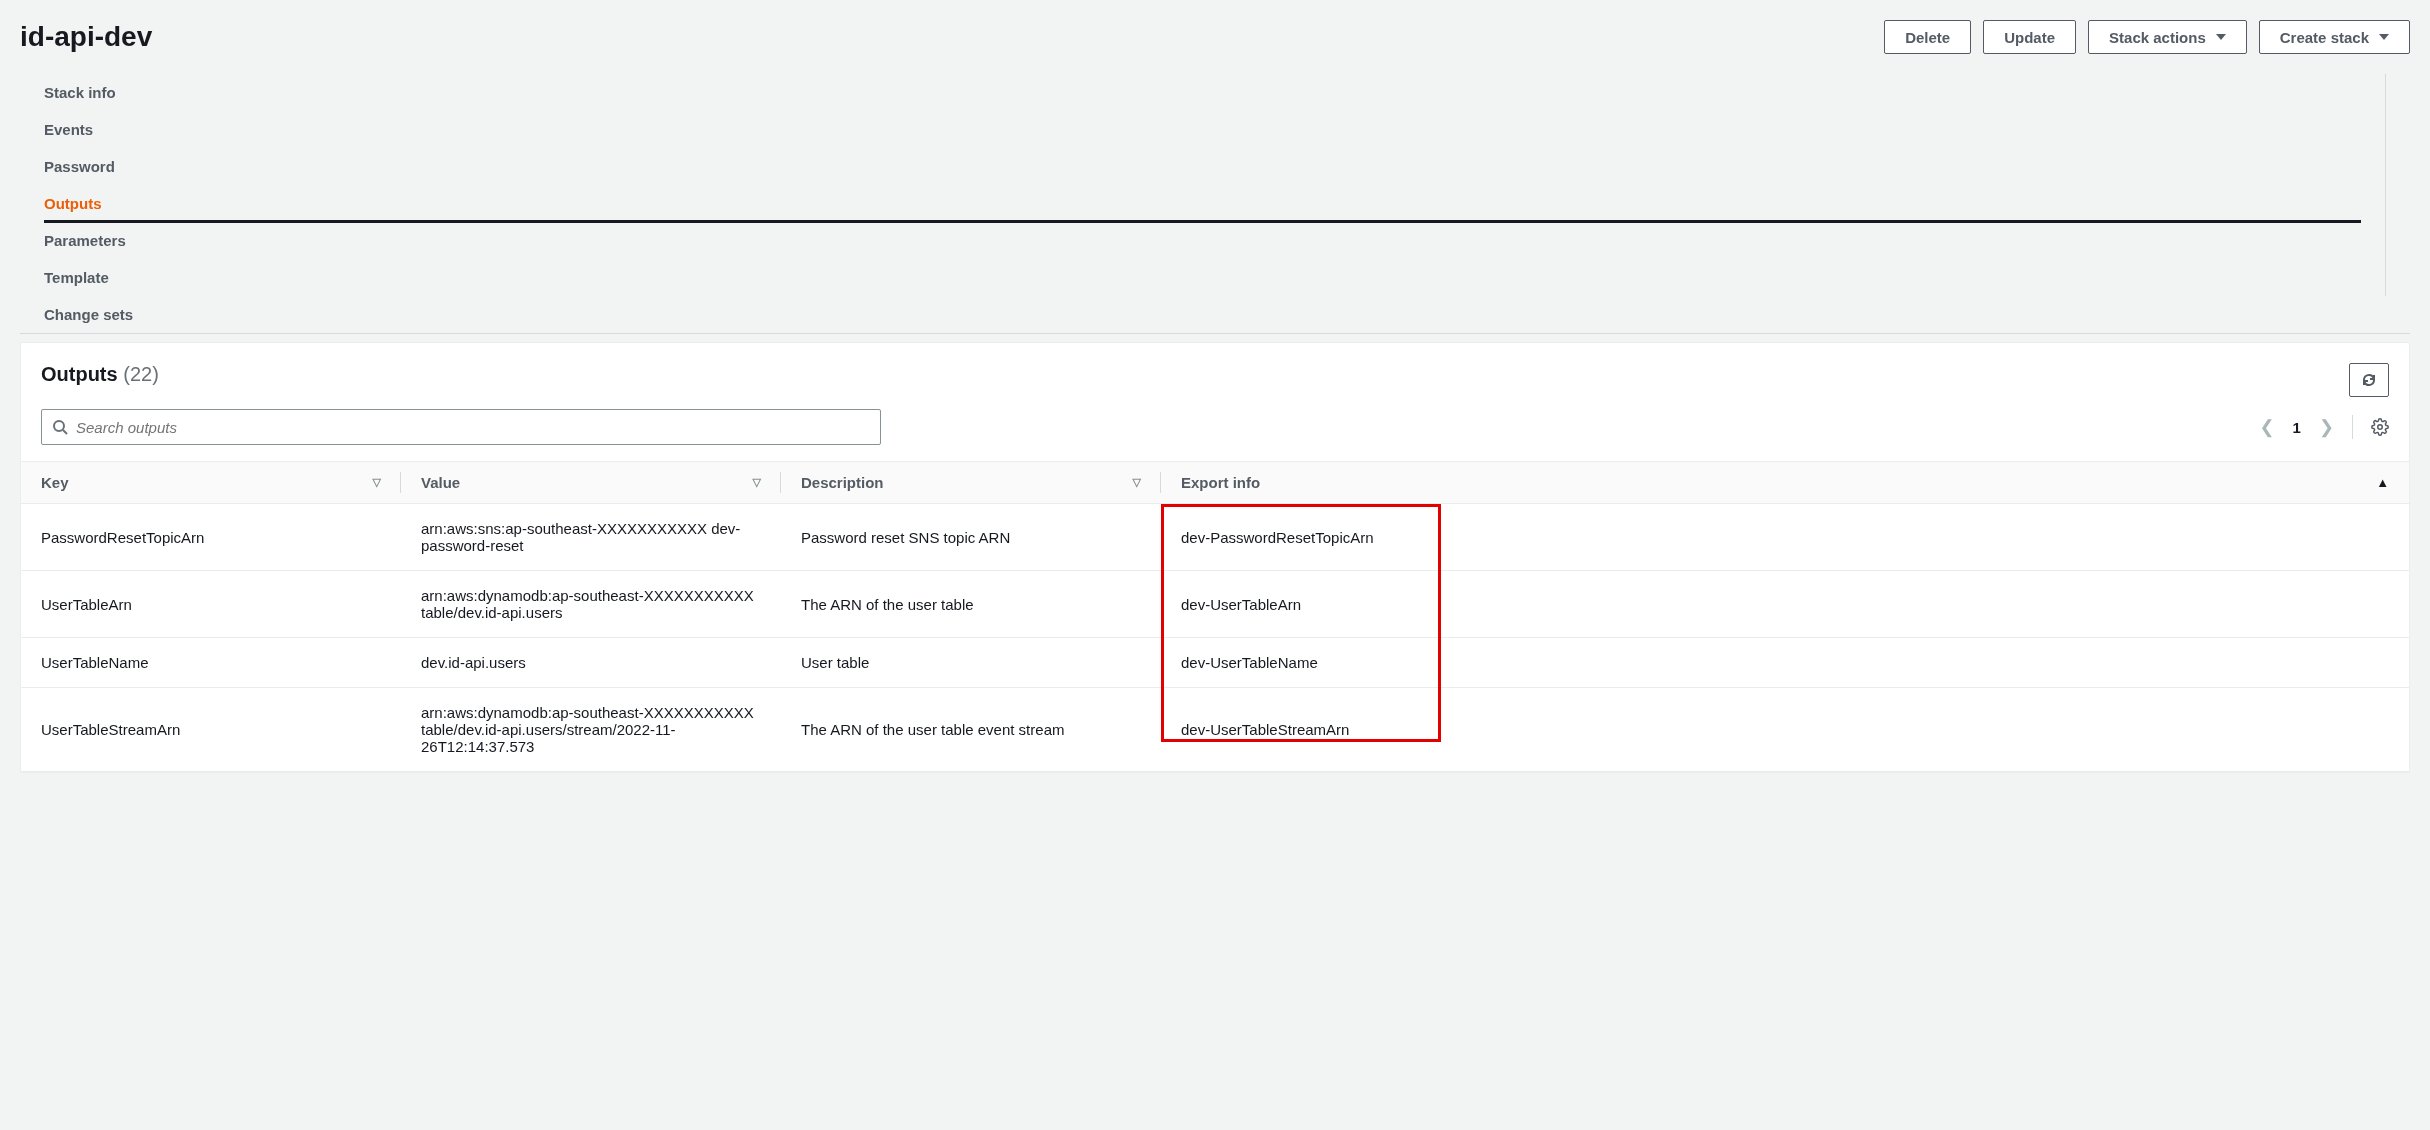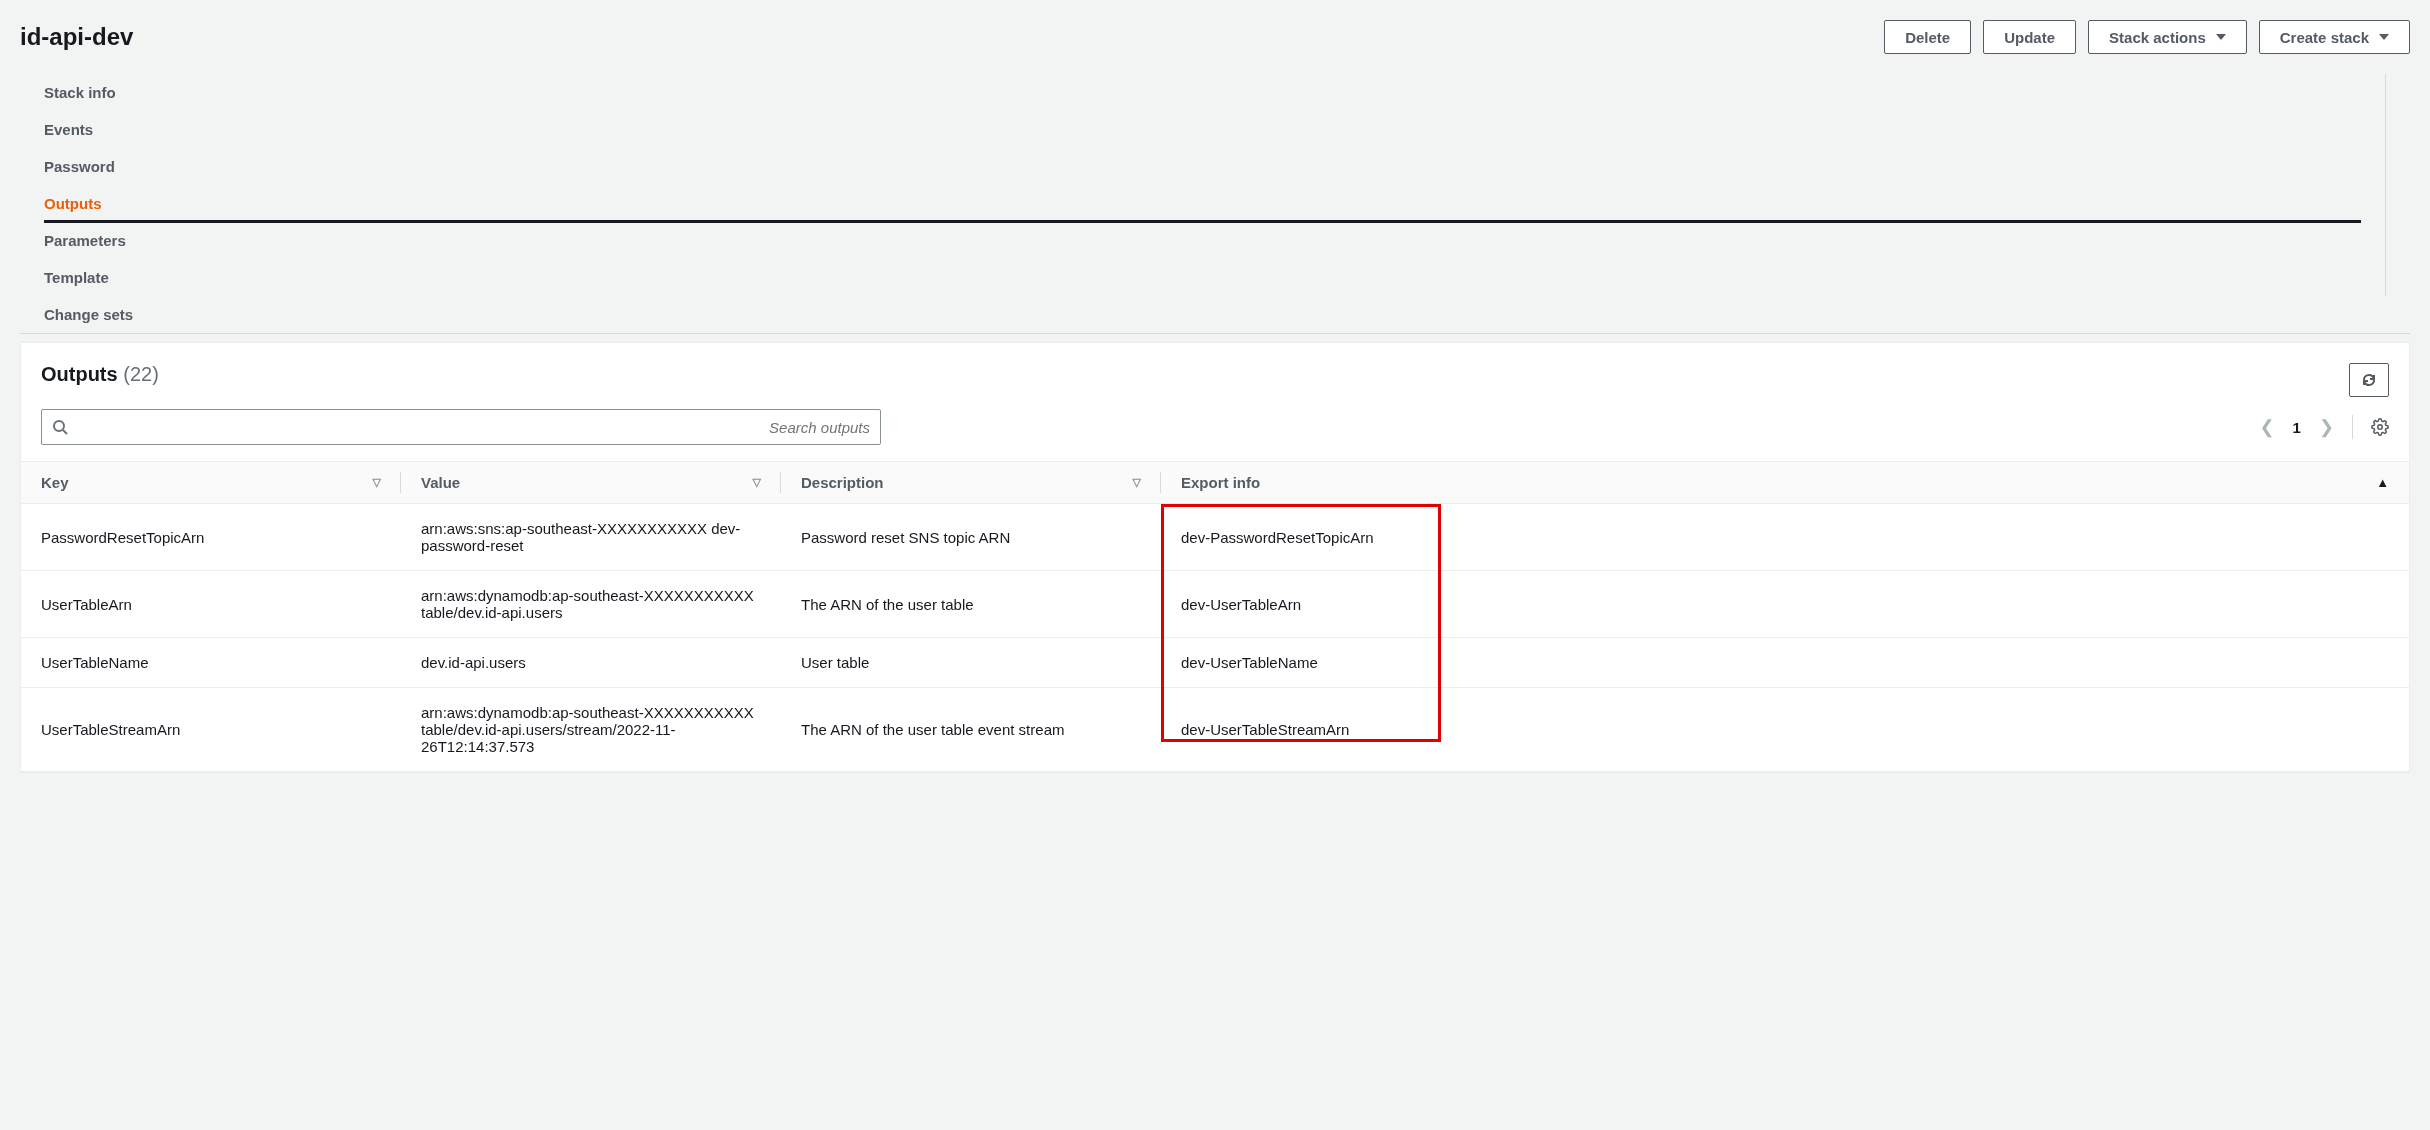--- a/index.html
+++ b/index.html
@@ -12,21 +12,21 @@
   .page {
     padding: 20px;
   }
   .header-row {
     display: flex;
     justify-content: space-between;
     align-items: center;
     margin-bottom: 20px;
   }
   .stack-title {
-    font-size: 24px;
+    font-size: 28px;
     font-weight: 700;
     color: #16191f;
   }
   .actions {
     display: flex;
     gap: 12px;
   }
   .btn {
     background: #fff;
     border: 1px solid #545b64;
@@ -121,21 +121,20 @@
     gap: 8px;
   }
   .search-wrap input {
     border: none;
     outline: none;
     font-size: 15px;
     flex: 1;
     font-style: italic;
     color: #687078;
     background: transparent;
-    text-align: right;
   }
   .pager {
     display: flex;
     align-items: center;
     gap: 18px;
   }
   .pager .nav {
     color: #aab7b8;
     font-size: 18px;
     cursor: pointer;

